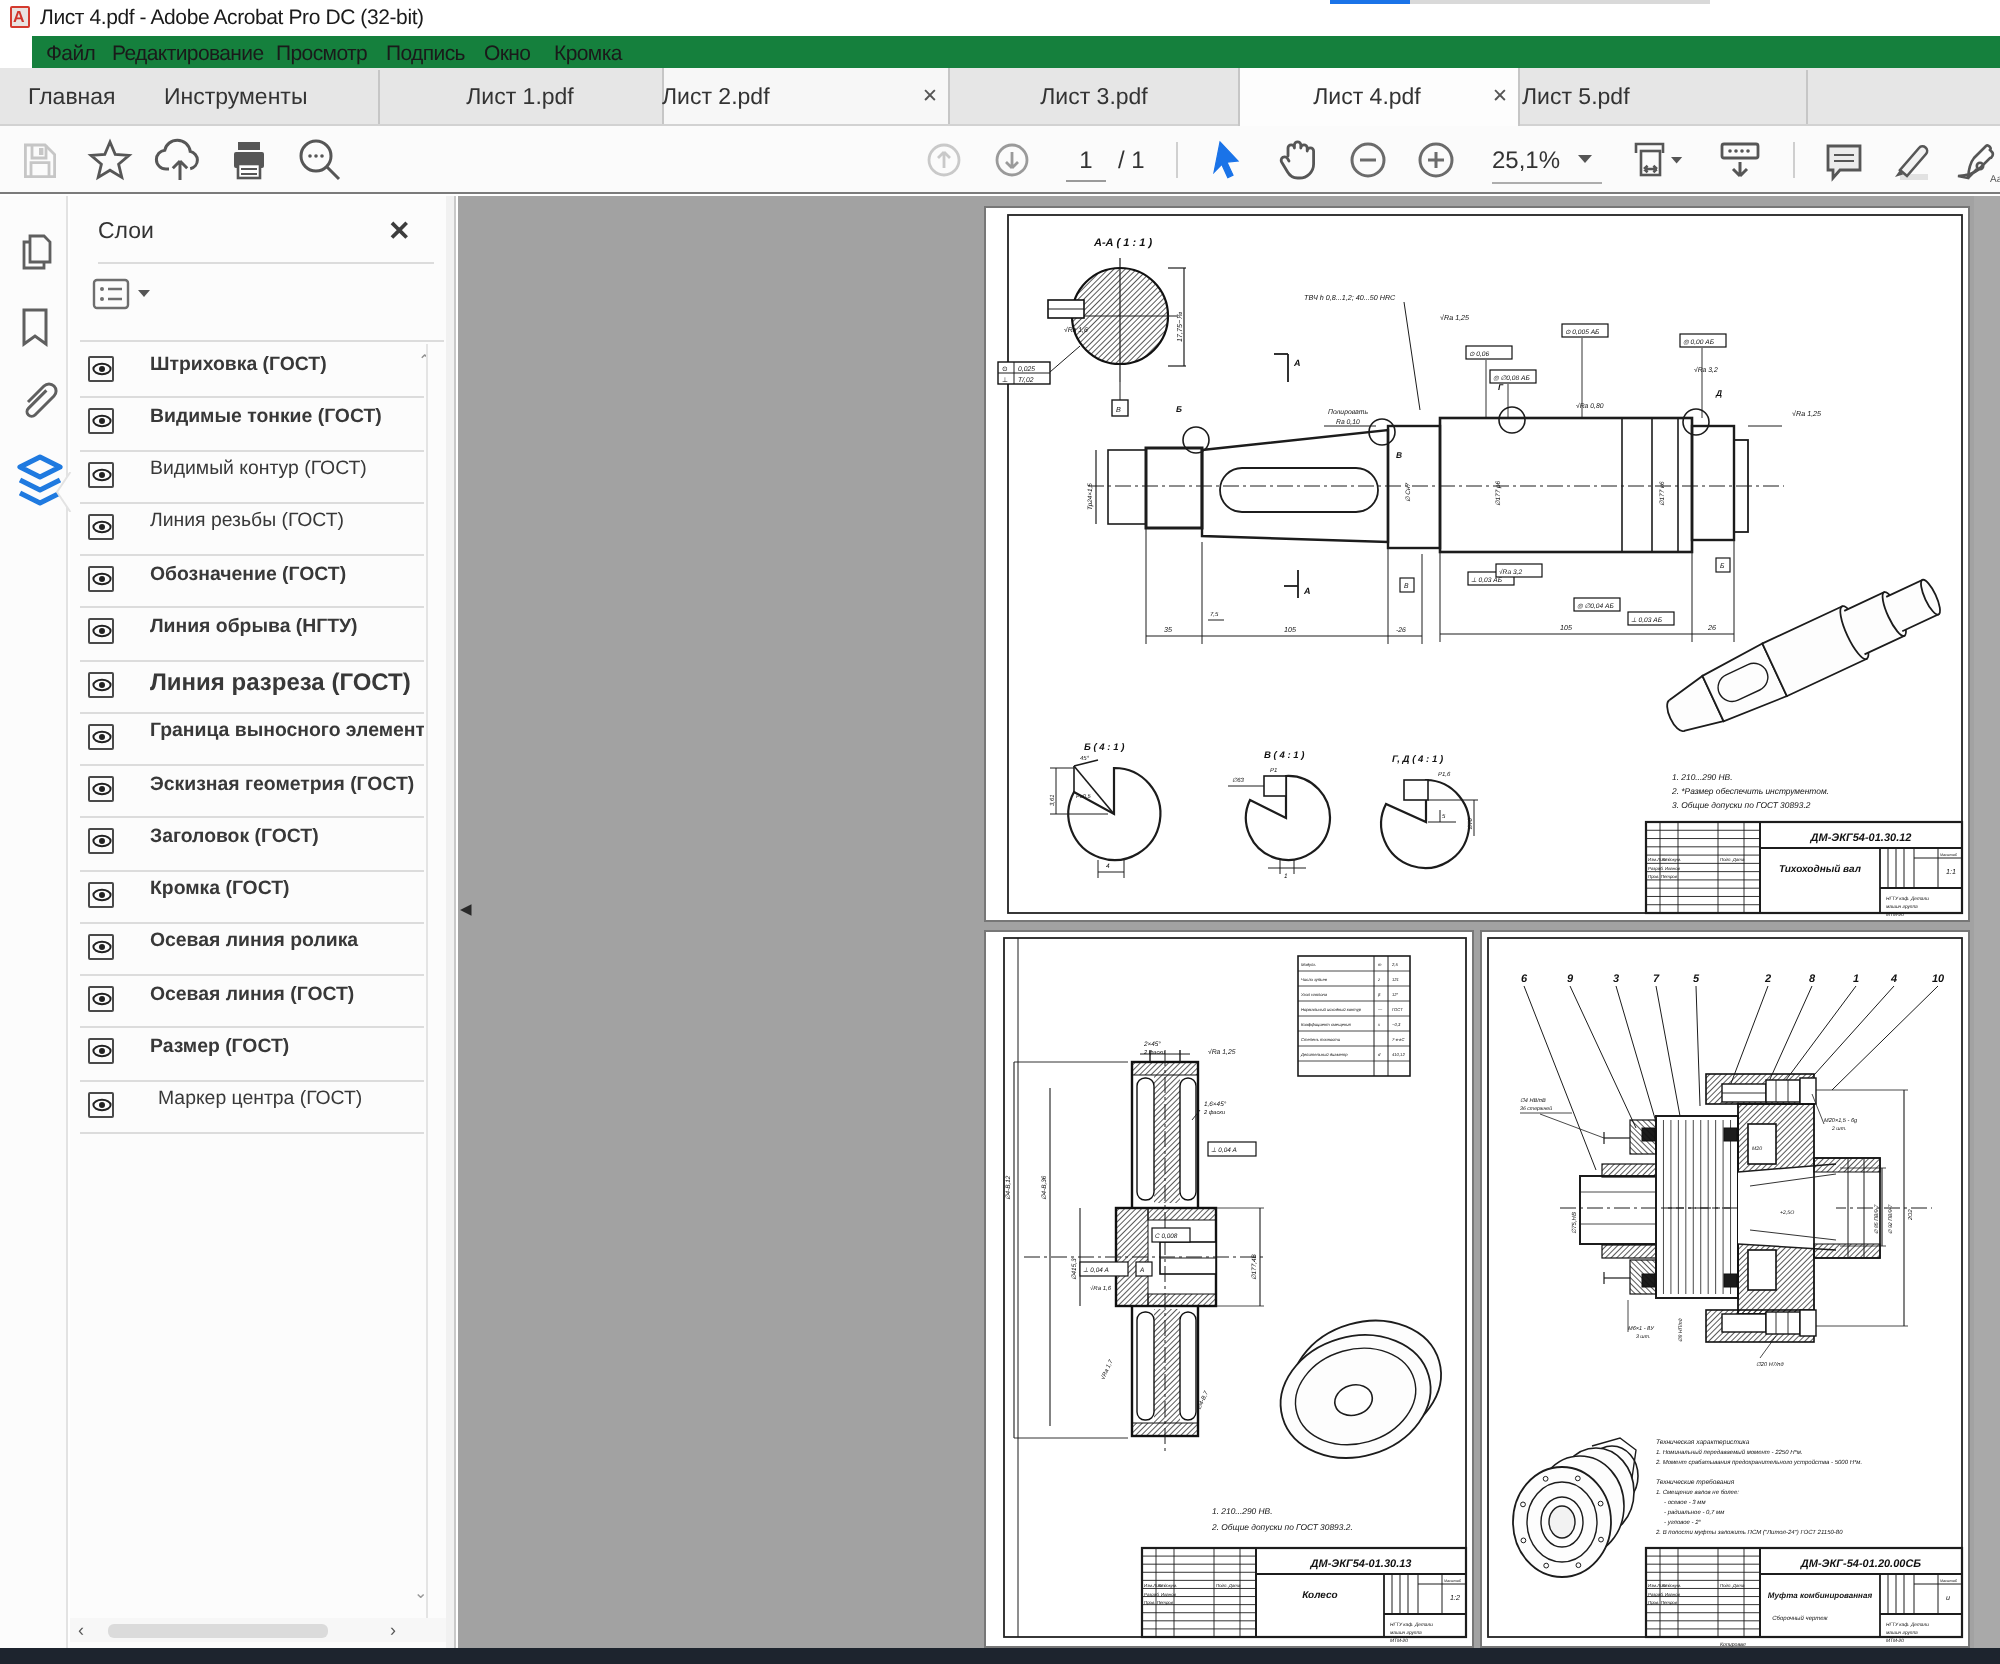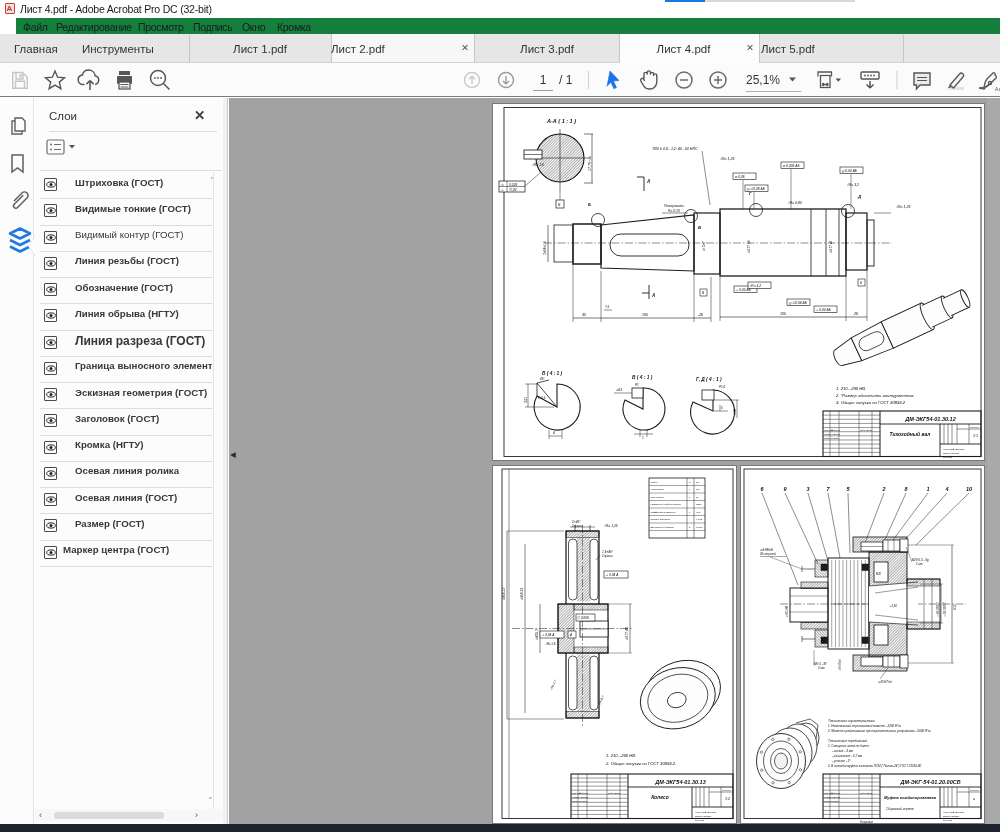--- a/index.html
+++ b/index.html
@@ -191,21 +191,21 @@
         <ellipse cx="5" cy="4.5" rx="4.3" ry="2.6" fill="none" stroke="#222" stroke-width="1"></ellipse>
         <circle cx="5" cy="4.5" r="1.5" fill="#222"></circle>
       </svg>
       <div class="abs" style="left:40px;top:131.0px;font-size:9.7px;font-weight:normal;color:#383838;white-space:nowrap;width:112px;overflow:hidden">Видимый контур (ГОСТ)</div>
       <div class="abs" style="left:5px;top:152.8px;width:172px;height:1px;background:#dcdcdc"></div>
       <div class="abs" style="left:9px;top:158.8px;width:13px;height:13px;border:1.2px solid #4a4a4a;border-radius:1px"></div>
       <svg class="abs" style="left:10.5px;top:160.8px" width="10" height="9" viewBox="0 0 10 9">
         <ellipse cx="5" cy="4.5" rx="4.3" ry="2.6" fill="none" stroke="#222" stroke-width="1"></ellipse>
         <circle cx="5" cy="4.5" r="1.5" fill="#222"></circle>
       </svg>
-      <div class="abs" style="left:40px;top:157.2px;font-size:9.7px;font-weight:bold;color:#383838;white-space:nowrap;width:137px;overflow:hidden">Линия резьбы (ГОСТ)</div>
+      <div class="abs" style="left:40px;top:157.2px;font-size:9.7px;font-weight:normal;color:#383838;white-space:nowrap;width:137px;overflow:hidden">Линия резьбы (ГОСТ)</div>
       <div class="abs" style="left:5px;top:179.0px;width:172px;height:1px;background:#dcdcdc"></div>
       <div class="abs" style="left:9px;top:185.0px;width:13px;height:13px;border:1.2px solid #4a4a4a;border-radius:1px"></div>
       <svg class="abs" style="left:10.5px;top:187.0px" width="10" height="9" viewBox="0 0 10 9">
         <ellipse cx="5" cy="4.5" rx="4.3" ry="2.6" fill="none" stroke="#222" stroke-width="1"></ellipse>
         <circle cx="5" cy="4.5" r="1.5" fill="#222"></circle>
       </svg>
       <div class="abs" style="left:40px;top:183.5px;font-size:9.7px;font-weight:bold;color:#383838;white-space:nowrap;width:137px;overflow:hidden">Обозначение (ГОСТ)</div>
       <div class="abs" style="left:5px;top:205.2px;width:172px;height:1px;background:#dcdcdc"></div>
       <div class="abs" style="left:9px;top:211.2px;width:13px;height:13px;border:1.2px solid #4a4a4a;border-radius:1px"></div>
       <svg class="abs" style="left:10.5px;top:213.2px" width="10" height="9" viewBox="0 0 10 9">
@@ -240,21 +240,21 @@
         <ellipse cx="5" cy="4.5" rx="4.3" ry="2.6" fill="none" stroke="#222" stroke-width="1"></ellipse>
         <circle cx="5" cy="4.5" r="1.5" fill="#222"></circle>
       </svg>
       <div class="abs" style="left:40px;top:314.8px;font-size:9.7px;font-weight:bold;color:#383838;white-space:nowrap;width:137px;overflow:hidden">Заголовок (ГОСТ)</div>
       <div class="abs" style="left:5px;top:336.5px;width:172px;height:1px;background:#dcdcdc"></div>
       <div class="abs" style="left:9px;top:342.5px;width:13px;height:13px;border:1.2px solid #4a4a4a;border-radius:1px"></div>
       <svg class="abs" style="left:10.5px;top:344.5px" width="10" height="9" viewBox="0 0 10 9">
         <ellipse cx="5" cy="4.5" rx="4.3" ry="2.6" fill="none" stroke="#222" stroke-width="1"></ellipse>
         <circle cx="5" cy="4.5" r="1.5" fill="#222"></circle>
       </svg>
-      <div class="abs" style="left:40px;top:341.0px;font-size:9.7px;font-weight:bold;color:#383838;white-space:nowrap;width:137px;overflow:hidden">Кромка (НГТУ)</div>
+      <div class="abs" style="left:40px;top:341.0px;font-size:9.7px;font-weight:bold;color:#383838;white-space:nowrap;width:137px;overflow:hidden">Кромка (ГОСТ)</div>
       <div class="abs" style="left:5px;top:362.8px;width:172px;height:1px;background:#dcdcdc"></div>
       <div class="abs" style="left:9px;top:368.8px;width:13px;height:13px;border:1.2px solid #4a4a4a;border-radius:1px"></div>
       <svg class="abs" style="left:10.5px;top:370.8px" width="10" height="9" viewBox="0 0 10 9">
         <ellipse cx="5" cy="4.5" rx="4.3" ry="2.6" fill="none" stroke="#222" stroke-width="1"></ellipse>
         <circle cx="5" cy="4.5" r="1.5" fill="#222"></circle>
       </svg>
       <div class="abs" style="left:40px;top:367.2px;font-size:9.7px;font-weight:bold;color:#383838;white-space:nowrap;width:137px;overflow:hidden">Осевая линия ролика</div>
       <div class="abs" style="left:5px;top:389.0px;width:172px;height:1px;background:#dcdcdc"></div>
       <div class="abs" style="left:9px;top:395.0px;width:13px;height:13px;border:1.2px solid #4a4a4a;border-radius:1px"></div>
       <svg class="abs" style="left:10.5px;top:397.0px" width="10" height="9" viewBox="0 0 10 9">
@@ -268,21 +268,21 @@
         <ellipse cx="5" cy="4.5" rx="4.3" ry="2.6" fill="none" stroke="#222" stroke-width="1"></ellipse>
         <circle cx="5" cy="4.5" r="1.5" fill="#222"></circle>
       </svg>
       <div class="abs" style="left:40px;top:419.8px;font-size:9.7px;font-weight:bold;color:#383838;white-space:nowrap;width:137px;overflow:hidden">Размер (ГОСТ)</div>
       <div class="abs" style="left:5px;top:441.5px;width:172px;height:1px;background:#dcdcdc"></div>
       <div class="abs" style="left:9px;top:447.5px;width:13px;height:13px;border:1.2px solid #4a4a4a;border-radius:1px"></div>
       <svg class="abs" style="left:10.5px;top:449.5px" width="10" height="9" viewBox="0 0 10 9">
         <ellipse cx="5" cy="4.5" rx="4.3" ry="2.6" fill="none" stroke="#222" stroke-width="1"></ellipse>
         <circle cx="5" cy="4.5" r="1.5" fill="#222"></circle>
       </svg>
-      <div class="abs" style="left:28px;top:446.0px;font-size:9.7px;font-weight:bold;color:#383838;white-space:nowrap;width:137px;overflow:hidden">Маркер центра (ГОСТ)</div>
+      <div class="abs" style="left:44px;top:446.0px;font-size:9.7px;font-weight:normal;color:#383838;white-space:nowrap;width:137px;overflow:hidden">Маркер центра (ГОСТ)</div>
       <div class="abs" style="left:5px;top:467.8px;width:172px;height:1px;background:#dcdcdc"></div>
       <div class="abs" style="left:174px;top:78px;width:9px;height:10px;color:#909090;font-size:8px">⌃</div>
       <div class="abs" style="left:178px;top:74px;width:1px;height:640px;background:#e4e4e4"></div>
       <div class="abs" style="left:172px;top:694px;width:9px;height:10px;color:#999;font-size:8px">⌄</div>
       <div class="abs" style="left:0px;top:711px;width:188px;height:12px;background:#f7f7f7"></div>
       <div class="abs" style="left:4px;top:712px;color:#555;font-size:9px">‹</div>
       <div class="abs" style="left:160px;top:712px;color:#555;font-size:9px">›</div>
       <div class="abs" style="left:19px;top:713.5px;width:110px;height:7px;background:#dbdbdb;border-radius:3px"></div>
     </div>
     <div id="gutter"></div>

